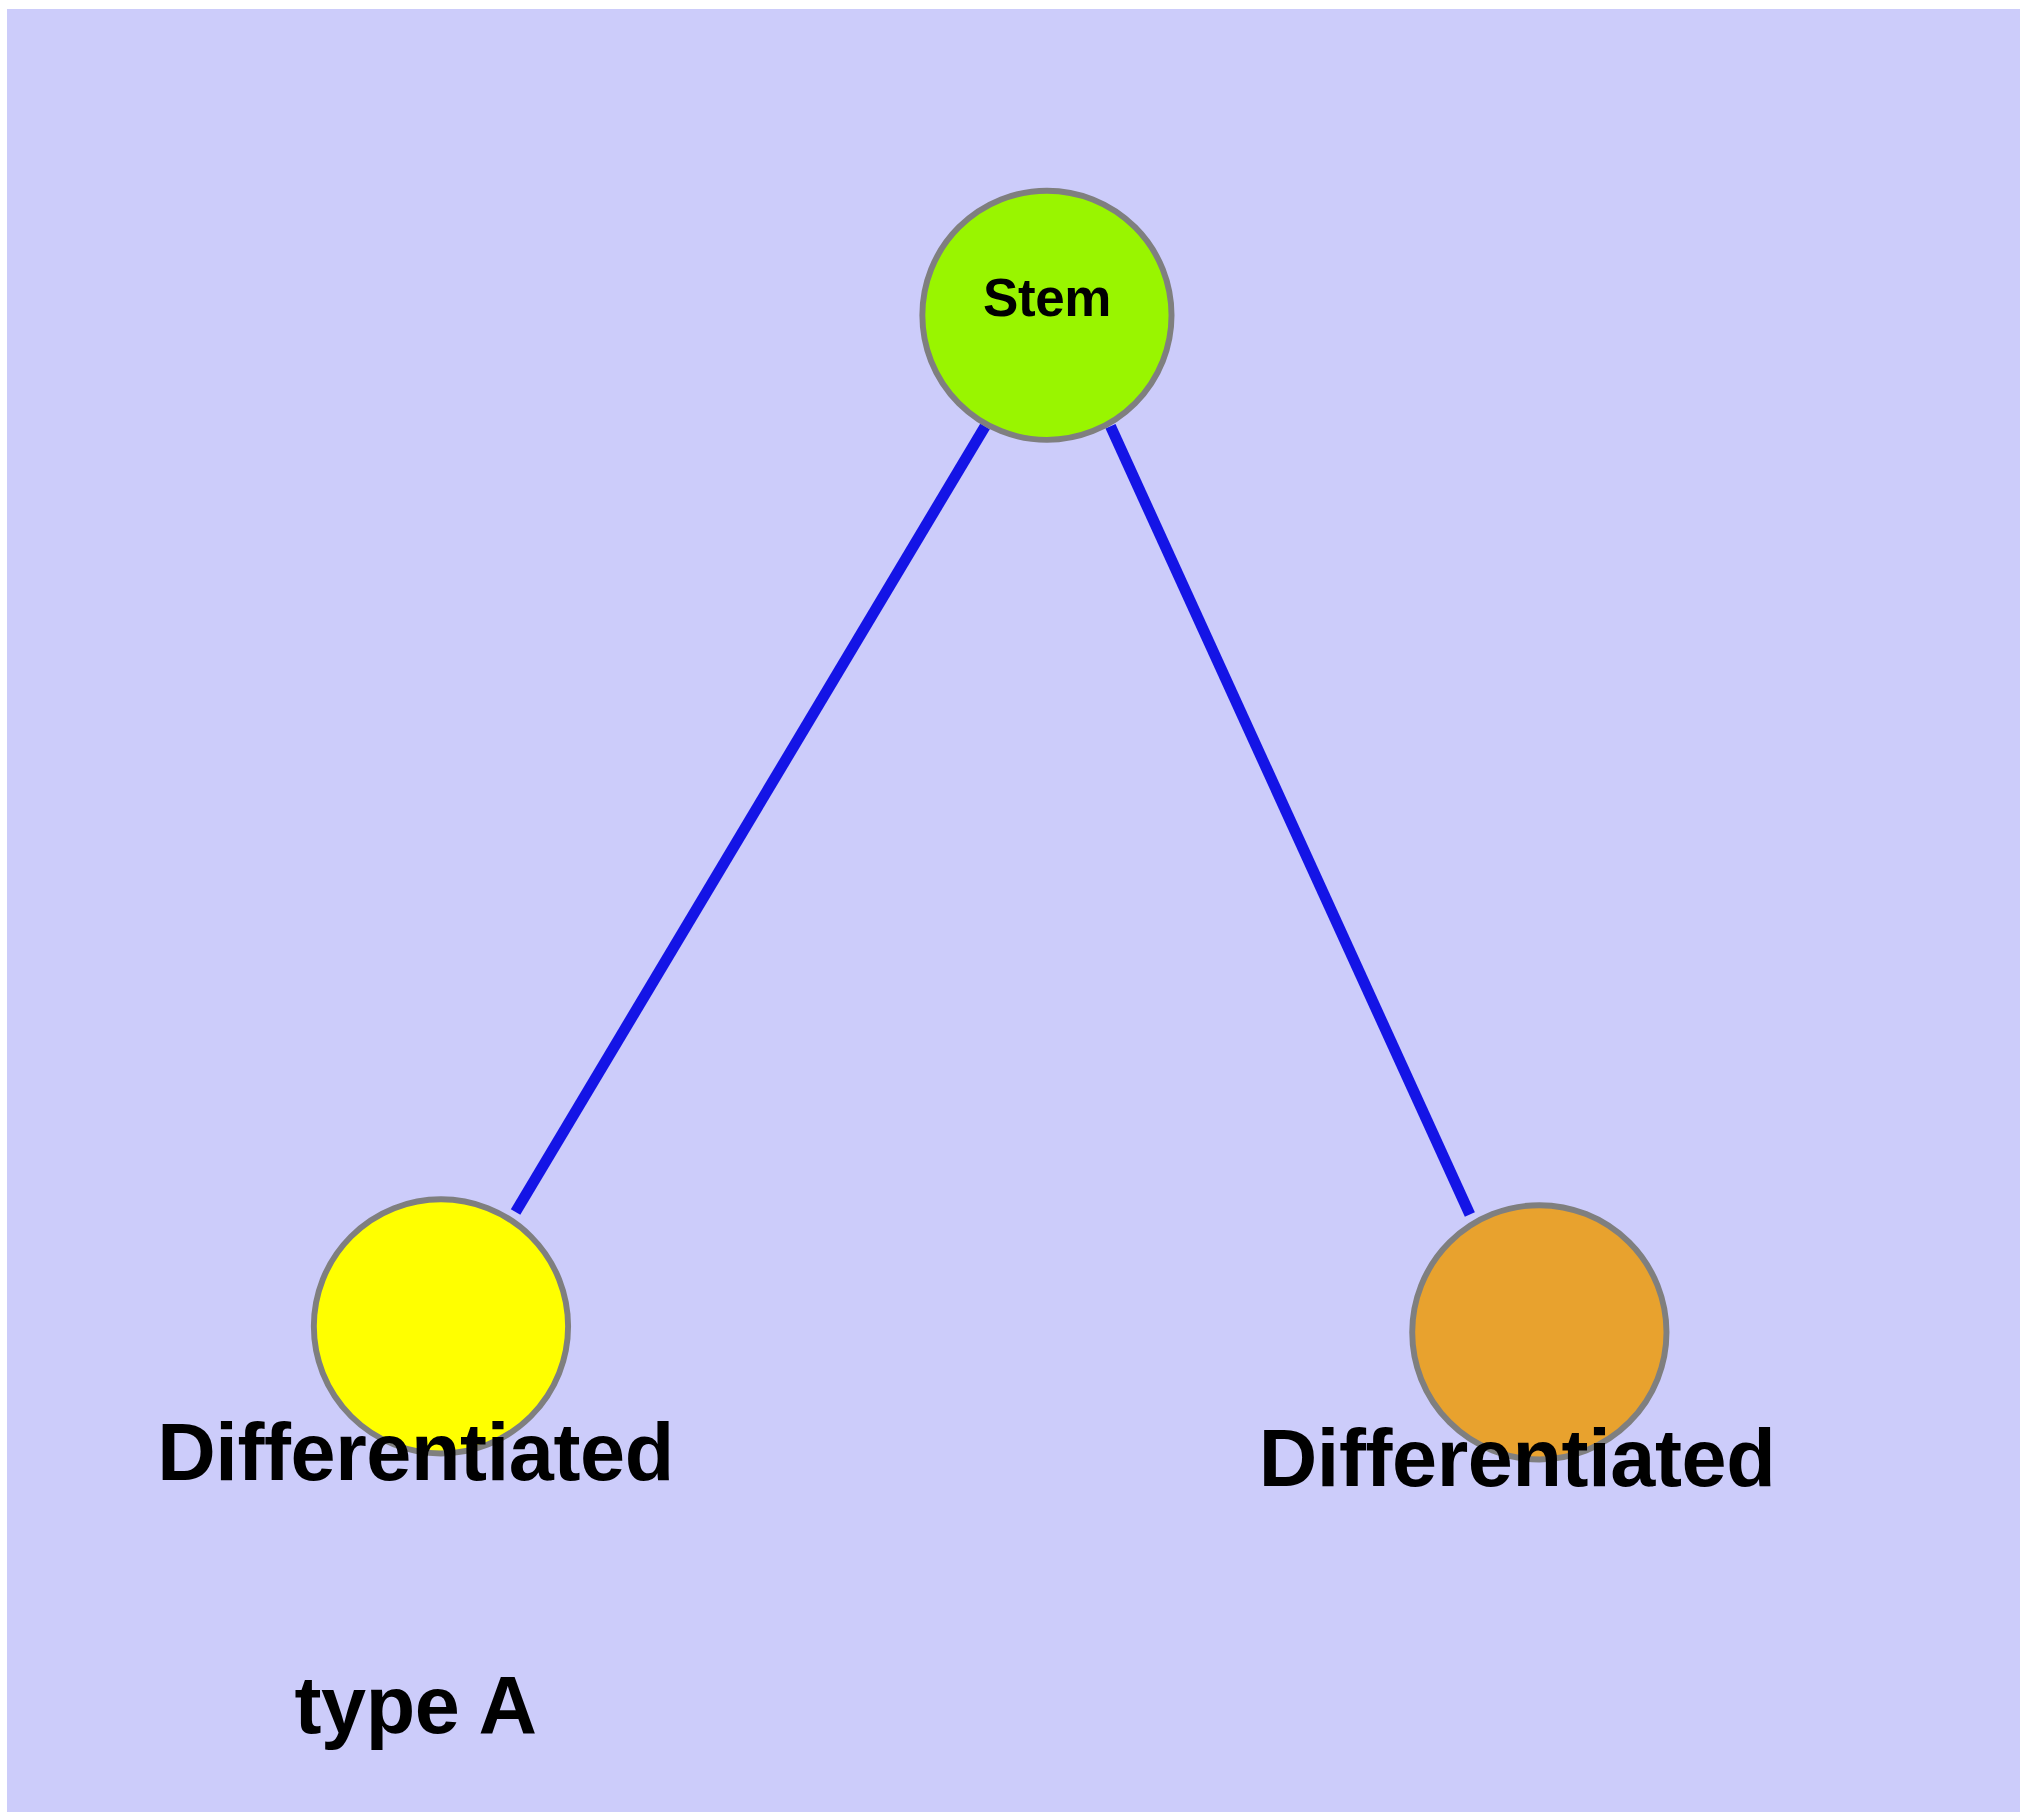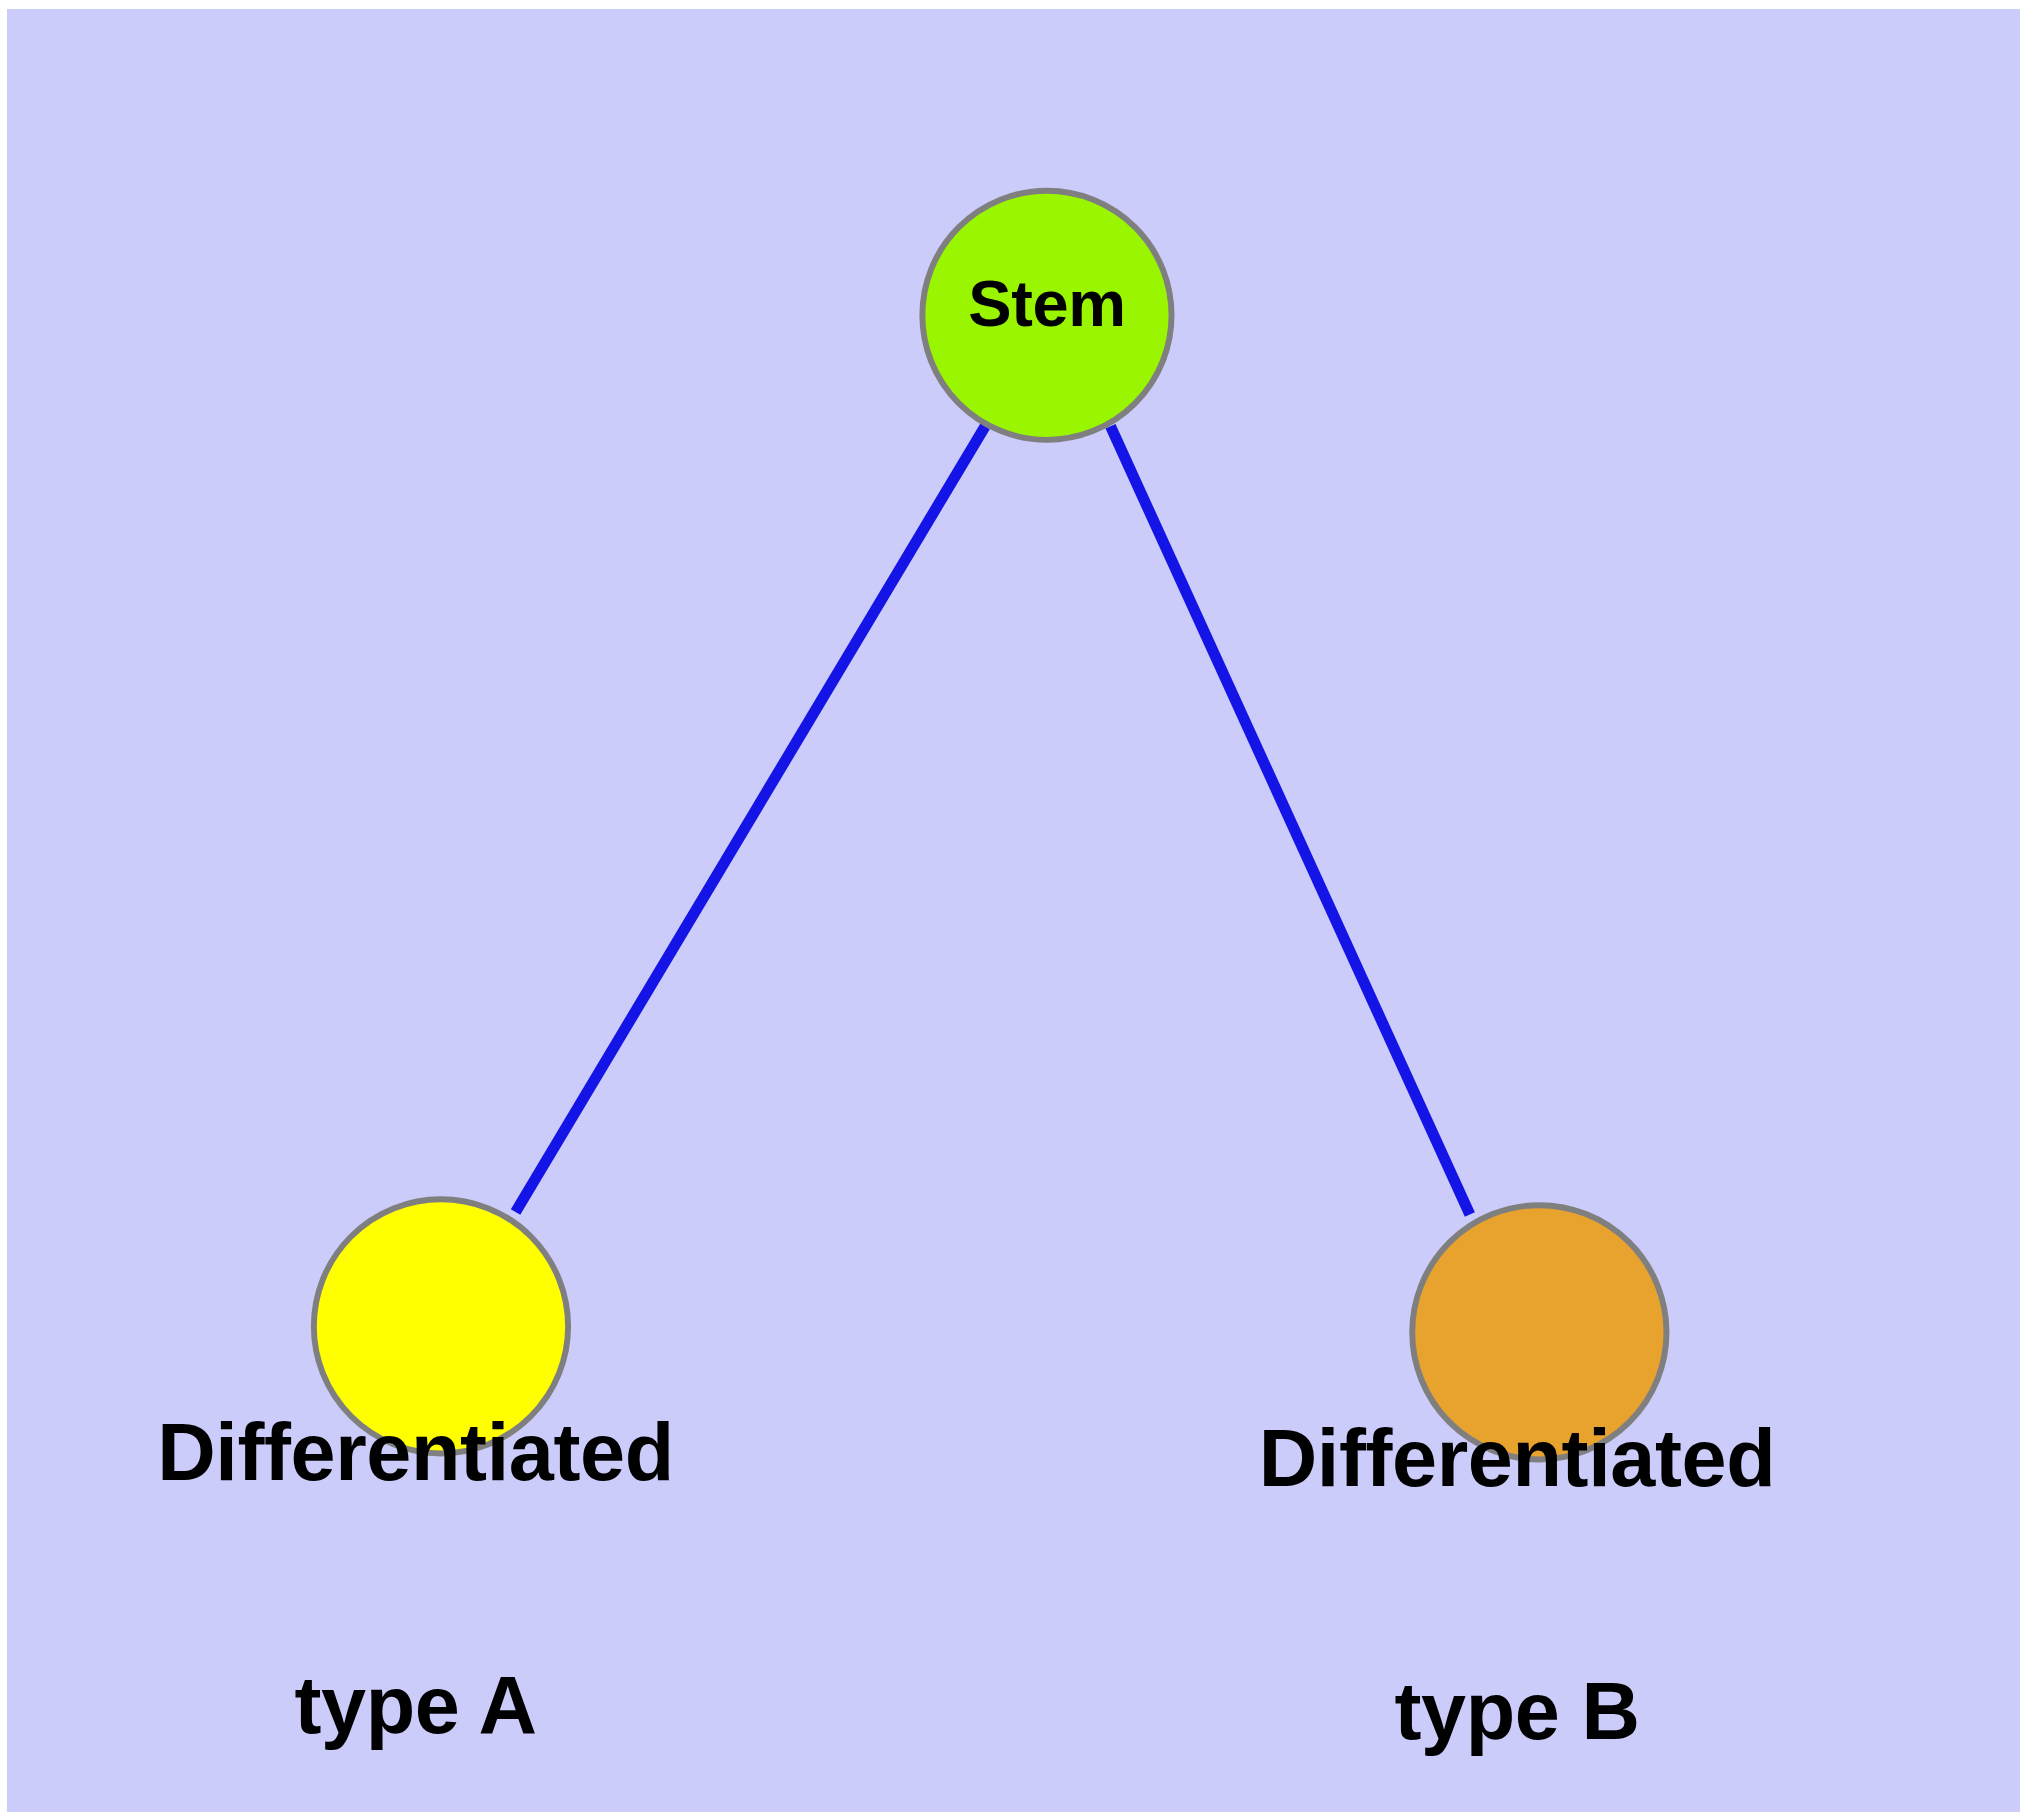--- a/index.html
+++ b/index.html
@@ -37,21 +37,21 @@
     text-align: center;
     color: #000000;
     font-weight: bold;
     font-family: "Liberation Sans", sans-serif;
     white-space: pre;
     line-height: 1.04;
     letter-spacing: -0.4px;
     pointer-events: none;
   }
   .label-stem {
-    font-size: 65px;
+    font-size: 53px;
     left: 623px;
     top: 270px;
     width: 848px;
   }
   .label-a {
     font-size: 81px;
     left: -8.5px;
     top: 1242px;
     width: 848px;
   }
@@ -85,17 +85,16 @@
 
   <div class="node-label label-stem">Stem</div>
 
   <div class="node-label label-a">
     <div>Differentiated</div>
     <div>type A</div>
   </div>
 
   <div class="node-label label-b">
     <div>Differentiated</div>
-    <div>type B</div>
   </div>
 
 </div>
 
 
 </body></html>

